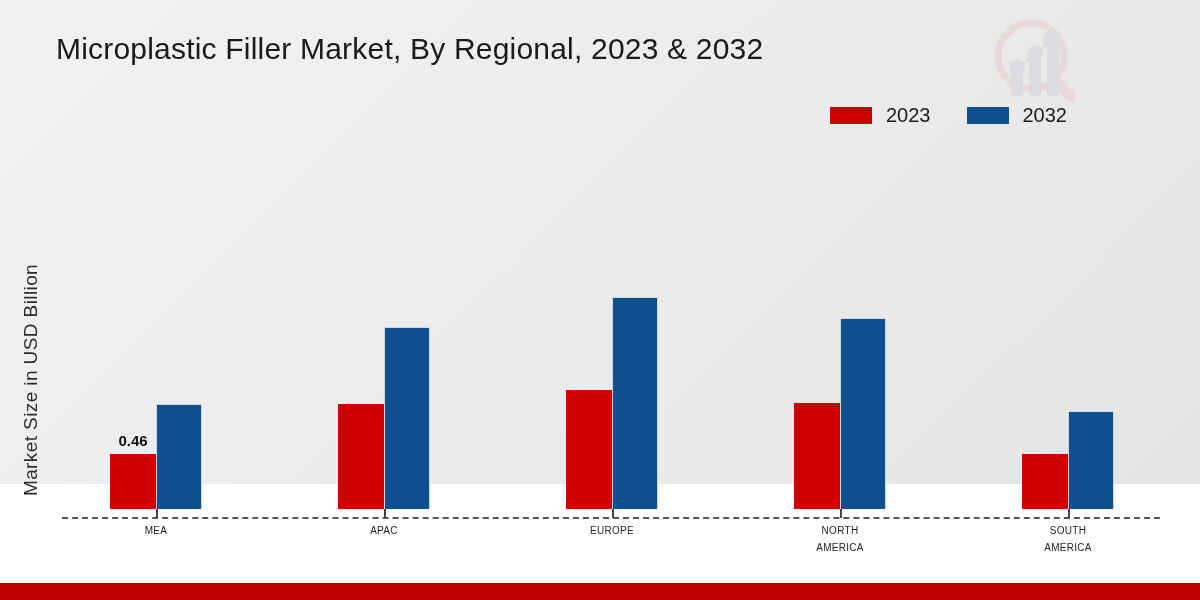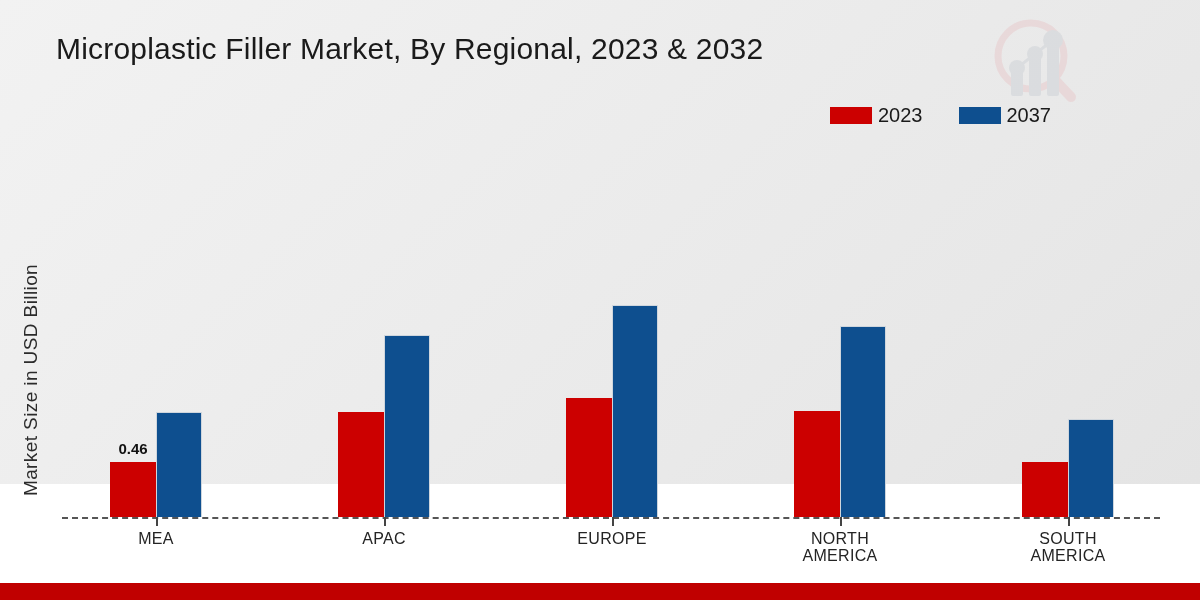--- a/index.html
+++ b/index.html
@@ -48,21 +48,21 @@
     position: absolute;
     left: 830px;
     top: 104px;
     display: flex;
     align-items: center;
     gap: 36px;
   }
   .legend-item {
     display: flex;
     align-items: center;
-    gap: 6px;
+    gap: 14px;
   }
   .legend-swatch {
     width: 42px;
     height: 17px;
     display: block;
   }
   .legend-label {
     font-size: 20px;
     color: #1a1a1a;
   }
@@ -93,21 +93,21 @@
     position: absolute;
     left: 0;
     top: 377px;
     width: 1098px;
     height: 0;
     border-top: 2px dashed #555;
   }
 
   .bar-group {
     position: absolute;
-    bottom: 1px;
+    bottom: 9px;
     height: 378px;
   }
   .bars {
     position: absolute;
     bottom: 0;
     left: 0;
     display: flex;
     align-items: flex-end;
     height: 378px;
   }
@@ -134,21 +134,21 @@
     width: 0;
     height: 9px;
     border-left: 2px solid #444;
   }
 
   .cat-label {
     position: absolute;
     top: 391px;
     width: 180px;
     text-align: center;
-    font-size: 16px;
+    font-size: 10px;
     color: #242424;
     line-height: 17px;
     letter-spacing: 0.3px;
   }
 
   
   #footer-bar {
     position: absolute;
     left: 0;
     top: 583px;
@@ -179,21 +179,21 @@
 
   <div id="chart-title">Microplastic Filler Market, By Regional, 2023 &amp; 2032</div>
 
   <div id="legend">
     <div class="legend-item">
       <span class="legend-swatch" style="background:#cc0000"></span>
       <span class="legend-label">2023</span>
     </div>
     <div class="legend-item">
       <span class="legend-swatch" style="background:#0e4f8f"></span>
-      <span class="legend-label">2037</span>
+      <span class="legend-label">2032</span>
     </div>
   </div>
 
   <div id="y-axis-title">Market Size in USD Billion</div>
 
   <div id="plot-area">
     <div id="baseline"></div>
 
     <div class="bar-group" style="left:48px;width:92px;">
       <div class="bar-value" style="bottom:60px;">0.46</div>

